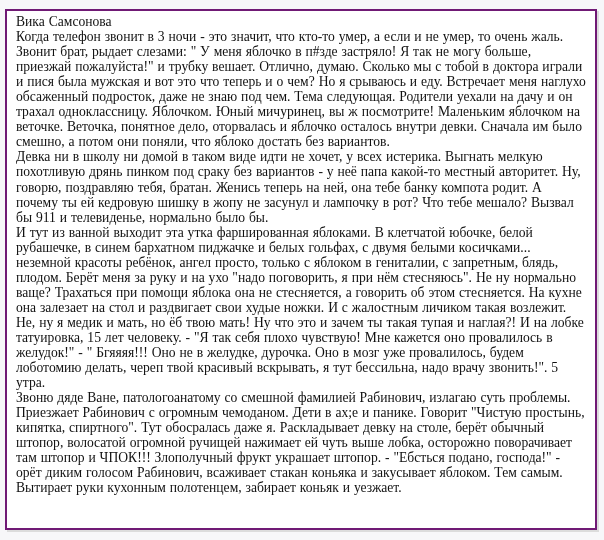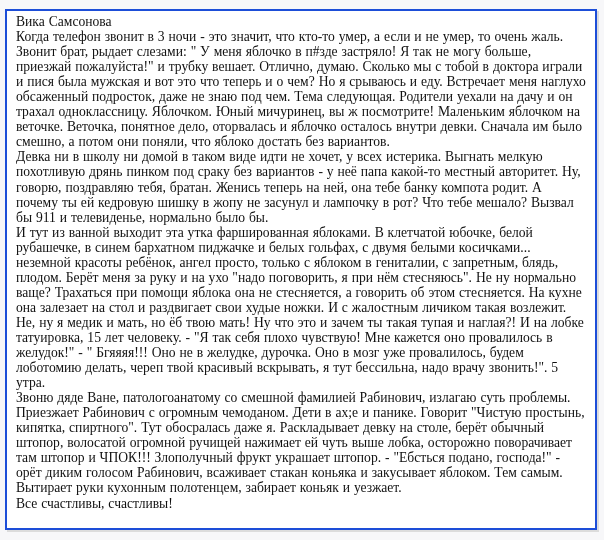--- a/index.html
+++ b/index.html
@@ -14,21 +14,21 @@
     overflow: hidden;
     position: relative;
   }
   .page {
     position: absolute;
     left: 5px;
     top: 9px;
     width: 570px;
     height: 508px;
     background: #ffffff;
-    border: 2px solid #1d4ed8;
+    border: 2px solid #701a75;
     box-shadow: 2px 2px 0 #dcdcdc;
     padding: 3px 9px 6px 9px;
     color: #111111;
     font-size: 13.6px;
     line-height: 15.05px;
   }
   .page p {
     margin: 0;
     padding: 0;
     text-align: left;
@@ -37,14 +37,13 @@
 </style>
 </head>
 <body>
 
 <div class="page">
   <p>Вика Самсонова</p>
   <p>Когда телефон звонит в 3 ночи - это значит, что кто-то умер, а если и не умер, то очень жаль. Звонит брат, рыдает слезами: " У меня яблочко в п#зде застряло! Я так не могу больше, приезжай пожалуйста!" и трубку вешает. Отлично, думаю. Сколько мы с тобой в доктора играли и пися была мужская и вот это что теперь и о чем? Но я срываюсь и еду. Встречает меня наглухо обсаженный подросток, даже не знаю под чем. Тема следующая. Родители уехали на дачу и он трахал одноклассницу. Яблочком. Юный мичуринец, вы ж посмотрите! Маленьким яблочком на веточке. Веточка, понятное дело, оторвалась и яблочко осталось внутри девки. Сначала им было смешно, а потом они поняли, что яблоко достать без вариантов.</p>
   <p>Девка ни в школу ни домой в таком виде идти не хочет, у всех истерика. Выгнать мелкую похотливую дрянь пинком под сраку без вариантов - у неё папа какой-то местный авторитет. Ну, говорю, поздравляю тебя, братан. Женись теперь на ней, она тебе банку компота родит. А почему ты ей кедровую шишку в жопу не засунул и лампочку в рот? Что тебе мешало? Вызвал бы 911 и телевиденье, нормально было бы.</p>
   <p>И тут из ванной выходит эта утка фаршированная яблоками. В клетчатой юбочке, белой рубашечке, в синем бархатном пиджачке и белых гольфах, с двумя белыми косичками... неземной красоты ребёнок, ангел просто, только с яблоком в гениталии, с запретным, блядь, плодом. Берёт меня за руку и на ухо "надо поговорить, я при нём стесняюсь". Не ну нормально ваще? Трахаться при помощи яблока она не стесняется, а говорить об этом стесняется. На кухне она залезает на стол и раздвигает свои худые ножки. И с жалостным личиком такая возлежит. Не, ну я медик и мать, но ёб твою мать! Ну что это и зачем ты такая тупая и наглая?! И на лобке татуировка, 15 лет человеку. - "Я так себя плохо чувствую! Мне кажется оно провалилось в желудок!" - " Бгяяяя!!! Оно не в желудке, дурочка. Оно в мозг уже провалилось, будем лоботомию делать, череп твой красивый вскрывать, я тут бессильна, надо врачу звонить!". 5 утра.</p>
   <p>Звоню дяде Ване, патологоанатому со смешной фамилией Рабинович, излагаю суть проблемы. Приезжает Рабинович с огромным чемоданом. Дети в ах;е и панике. Говорит "Чистую простынь, кипятка, спиртного". Тут обосралась даже я. Раскладывает девку на столе, берёт обычный штопор, волосатой огромной ручищей нажимает ей чуть выше лобка, осторожно поворачивает там штопор и ЧПОК!!! Злополучный фрукт украшает штопор. - "Ебсться подано, господа!" - орёт диким голосом Рабинович, всаживает стакан коньяка и закусывает яблоком. Тем самым. Вытирает руки кухонным полотенцем, забирает коньяк и уезжает.</p>
-  <p>Все счастливы, счастливы!</p>
 </div>
 
 </body></html>

